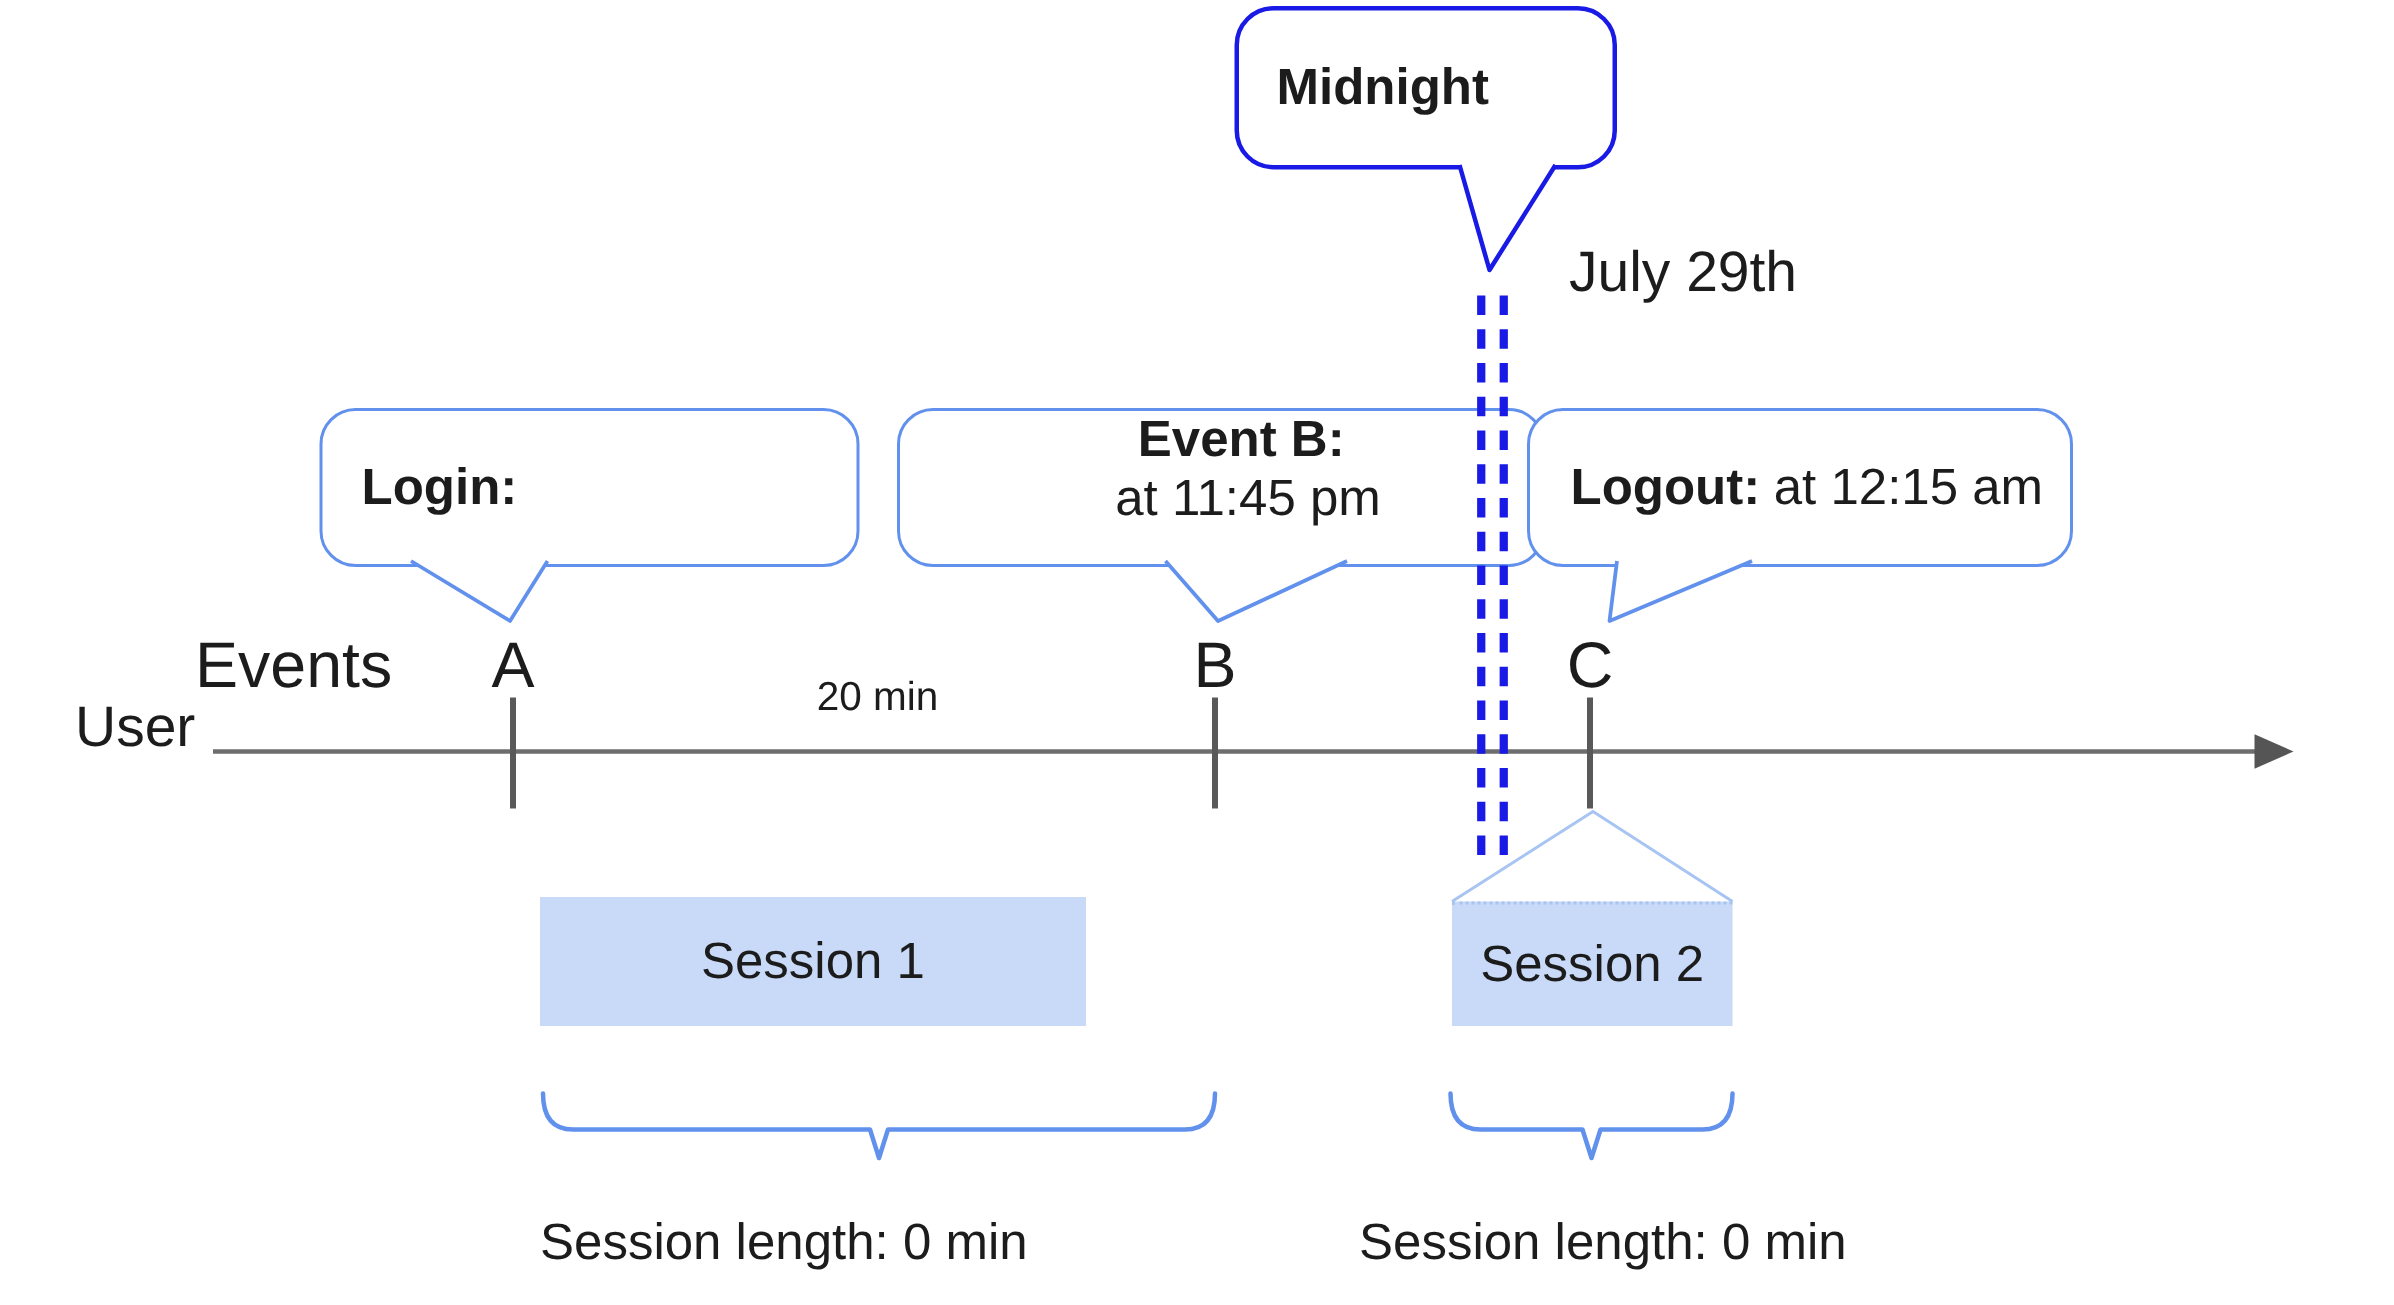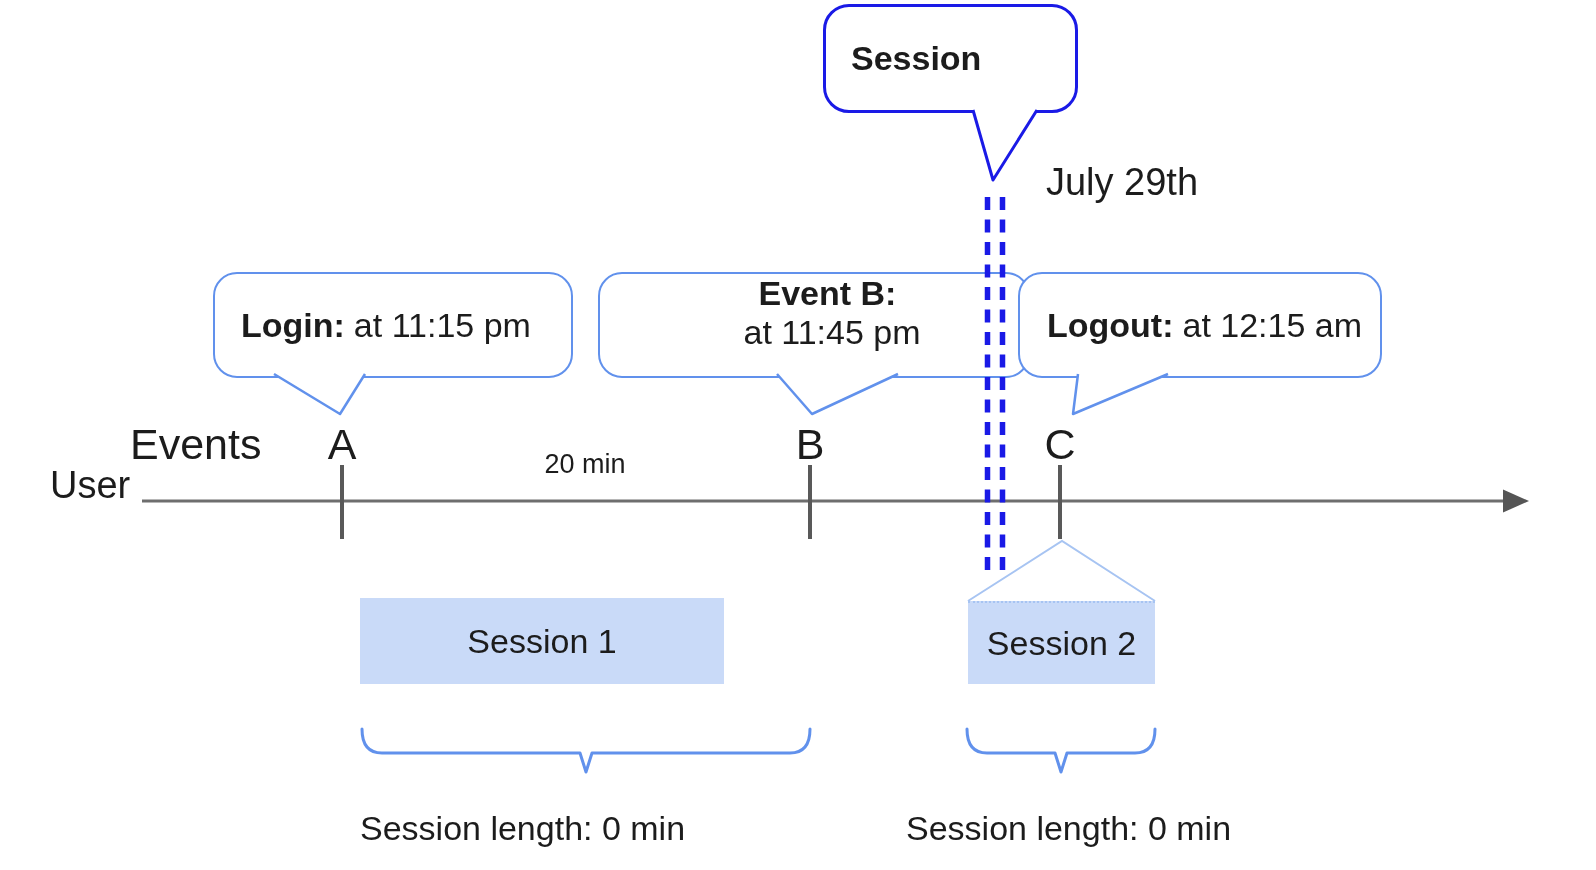--- a/index.html
+++ b/index.html
@@ -34,28 +34,27 @@
   #session2-box { border-top:2px dotted #a7c4f2; }
 
   svg.overlay { position:absolute; left:0; top:0; }
 </style>
 </head>
 <body>
 
 <div class="canvas">
 
   <div class="bubble dark" style="left:823px; top:4px; width:255px; height:109px; padding-left:25px;">
-    <span class="bold f34">Session</span>
+    <span class="bold f34">Midnight</span>
   </div>
 
   <div class="txt center f38" style="left:1022px; top:161px; width:200px;">July 29th</div>
 
   <div class="bubble light" style="left:213px; top:272px; width:360px; height:106px; padding-left:26px;">
     <span class="bold f34">Login:</span>
-    <span class="rest f34">at 11:15 pm</span>
   </div>
   <div class="bubble light" style="left:598px; top:272px; width:432px; height:106px; padding-left:27px;flex-direction:column;">
     <span class="bold f34">Event B:</span>
     <span class="rest f34">at 11:45 pm</span>
   </div>
   <div class="bubble light" style="left:1018px; top:272px; width:364px; height:106px; padding-left:27px;">
     <span class="bold f34">Logout:</span>
     <span class="rest f34">at 12:15 am</span>
   </div>
 

